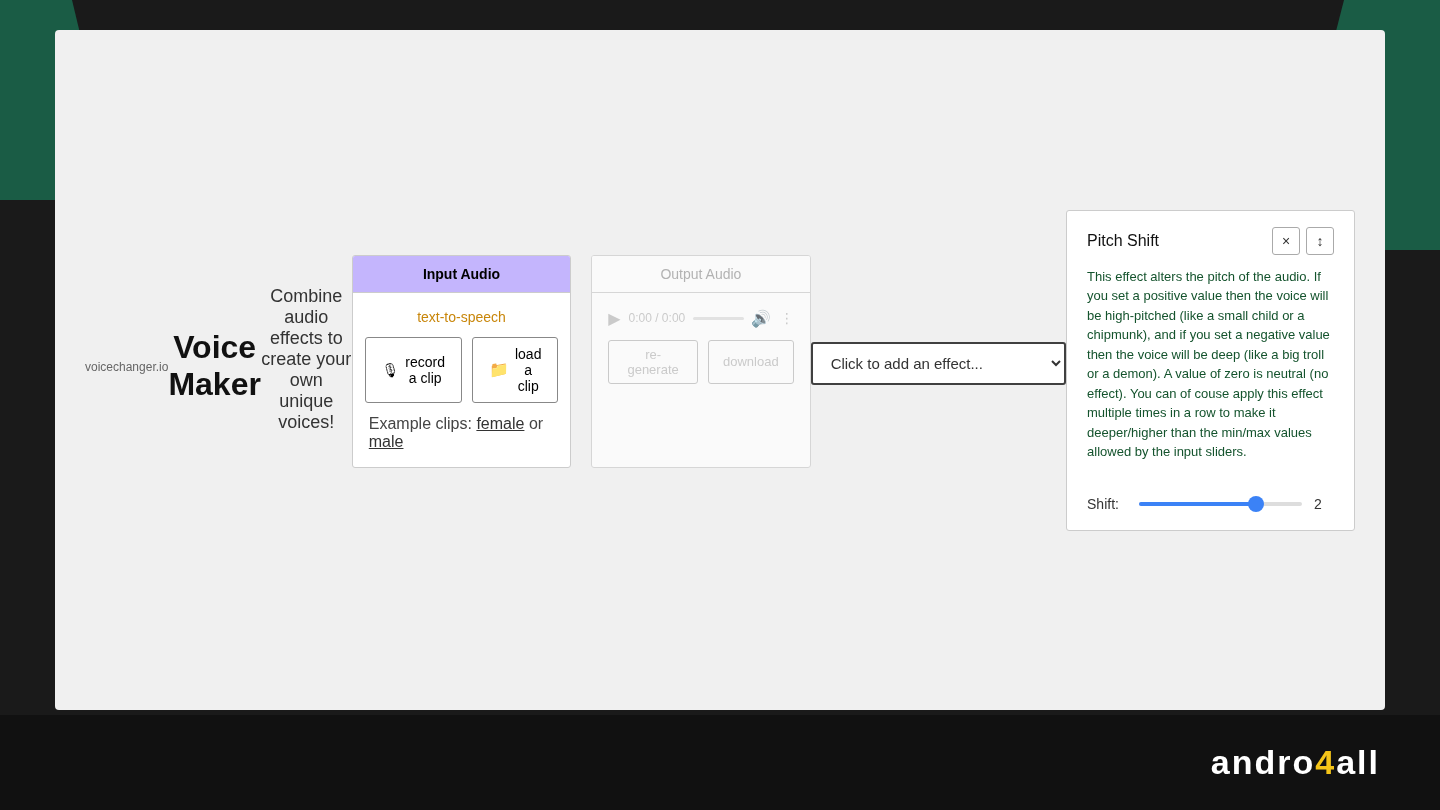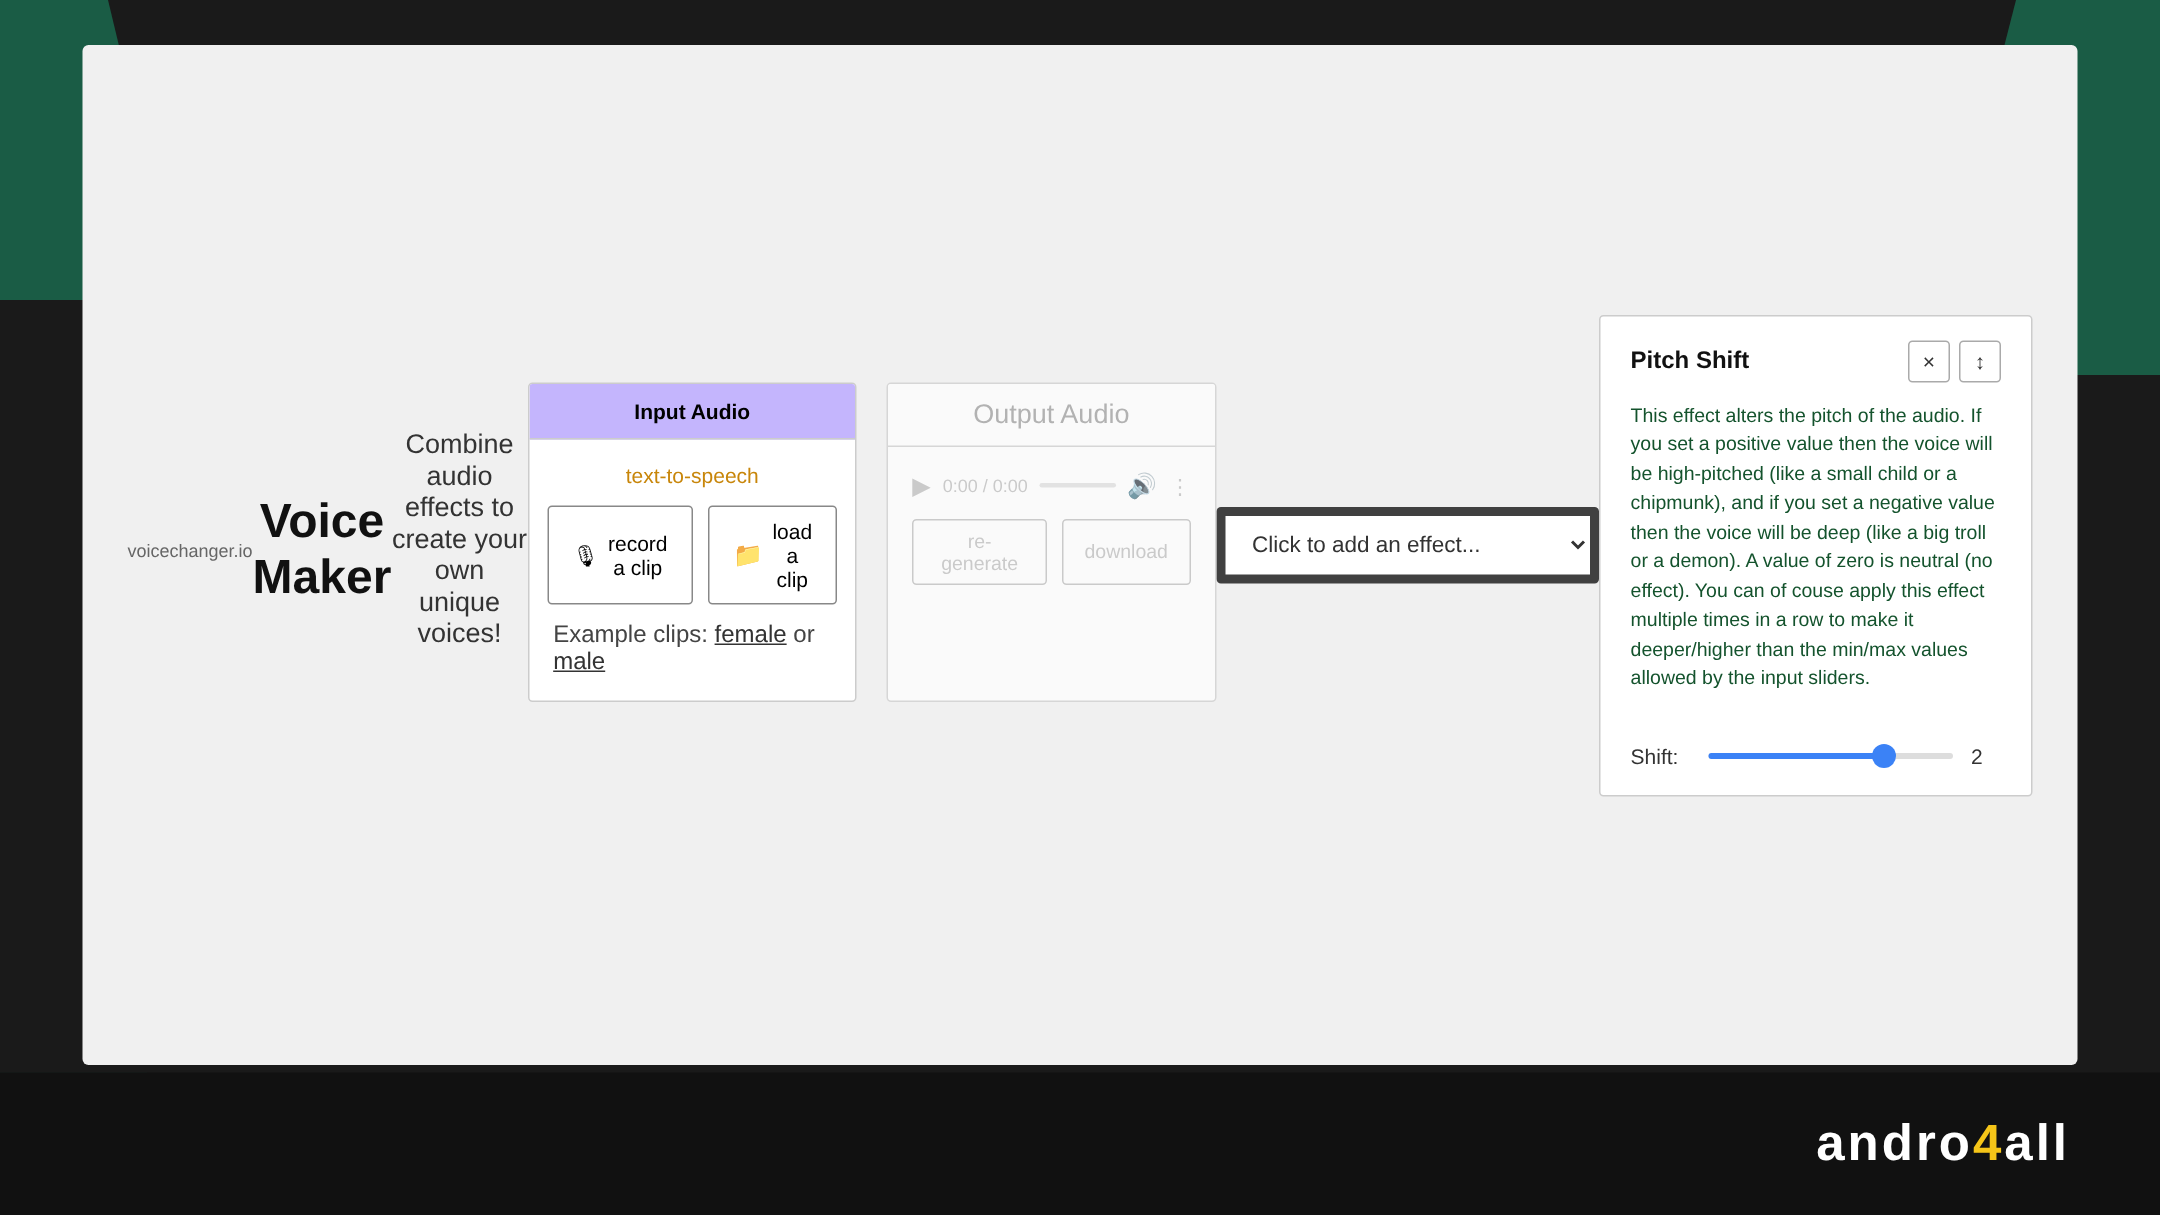--- a/index.html
+++ b/index.html
@@ -165,21 +165,21 @@
       border-radius: 3px;
       overflow: hidden;
       opacity: 0.7;
     }
 
     .output-panel-header {
       background: #fff;
       border-bottom: 1px solid #ccc;
       padding: 10px 16px;
       font-weight: normal;
-      font-size: 18px;
+      font-size: 14px;
       text-align: center;
       color: #999;
     }
 
     .output-panel-body {
       padding: 16px;
       display: flex;
       flex-direction: column;
       align-items: center;
       gap: 12px;
@@ -239,21 +239,21 @@
     .effect-selector {
       width: 100%;
       max-width: 360px;
       margin-bottom: 14px;
     }
 
     .effect-select {
       width: 100%;
       padding: 10px 14px;
       font-size: 15px;
-      border: 6px solid #404040;
+      border: 2px solid #404040;
       border-radius: 3px;
       background: #fff;
       color: #333;
       appearance: auto;
       cursor: pointer;
     }
 
     
     .effect-card {
       width: 100%;
@@ -266,21 +266,21 @@
 
     .effect-card-header {
       display: flex;
       justify-content: space-between;
       align-items: center;
       margin-bottom: 12px;
     }
 
     .effect-title {
       font-size: 16px;
-      font-weight: bold;
+      font-weight: normal;
       color: #111;
     }
 
     .effect-controls {
       display: flex;
       gap: 6px;
     }
 
     .btn-small {
       width: 28px;

